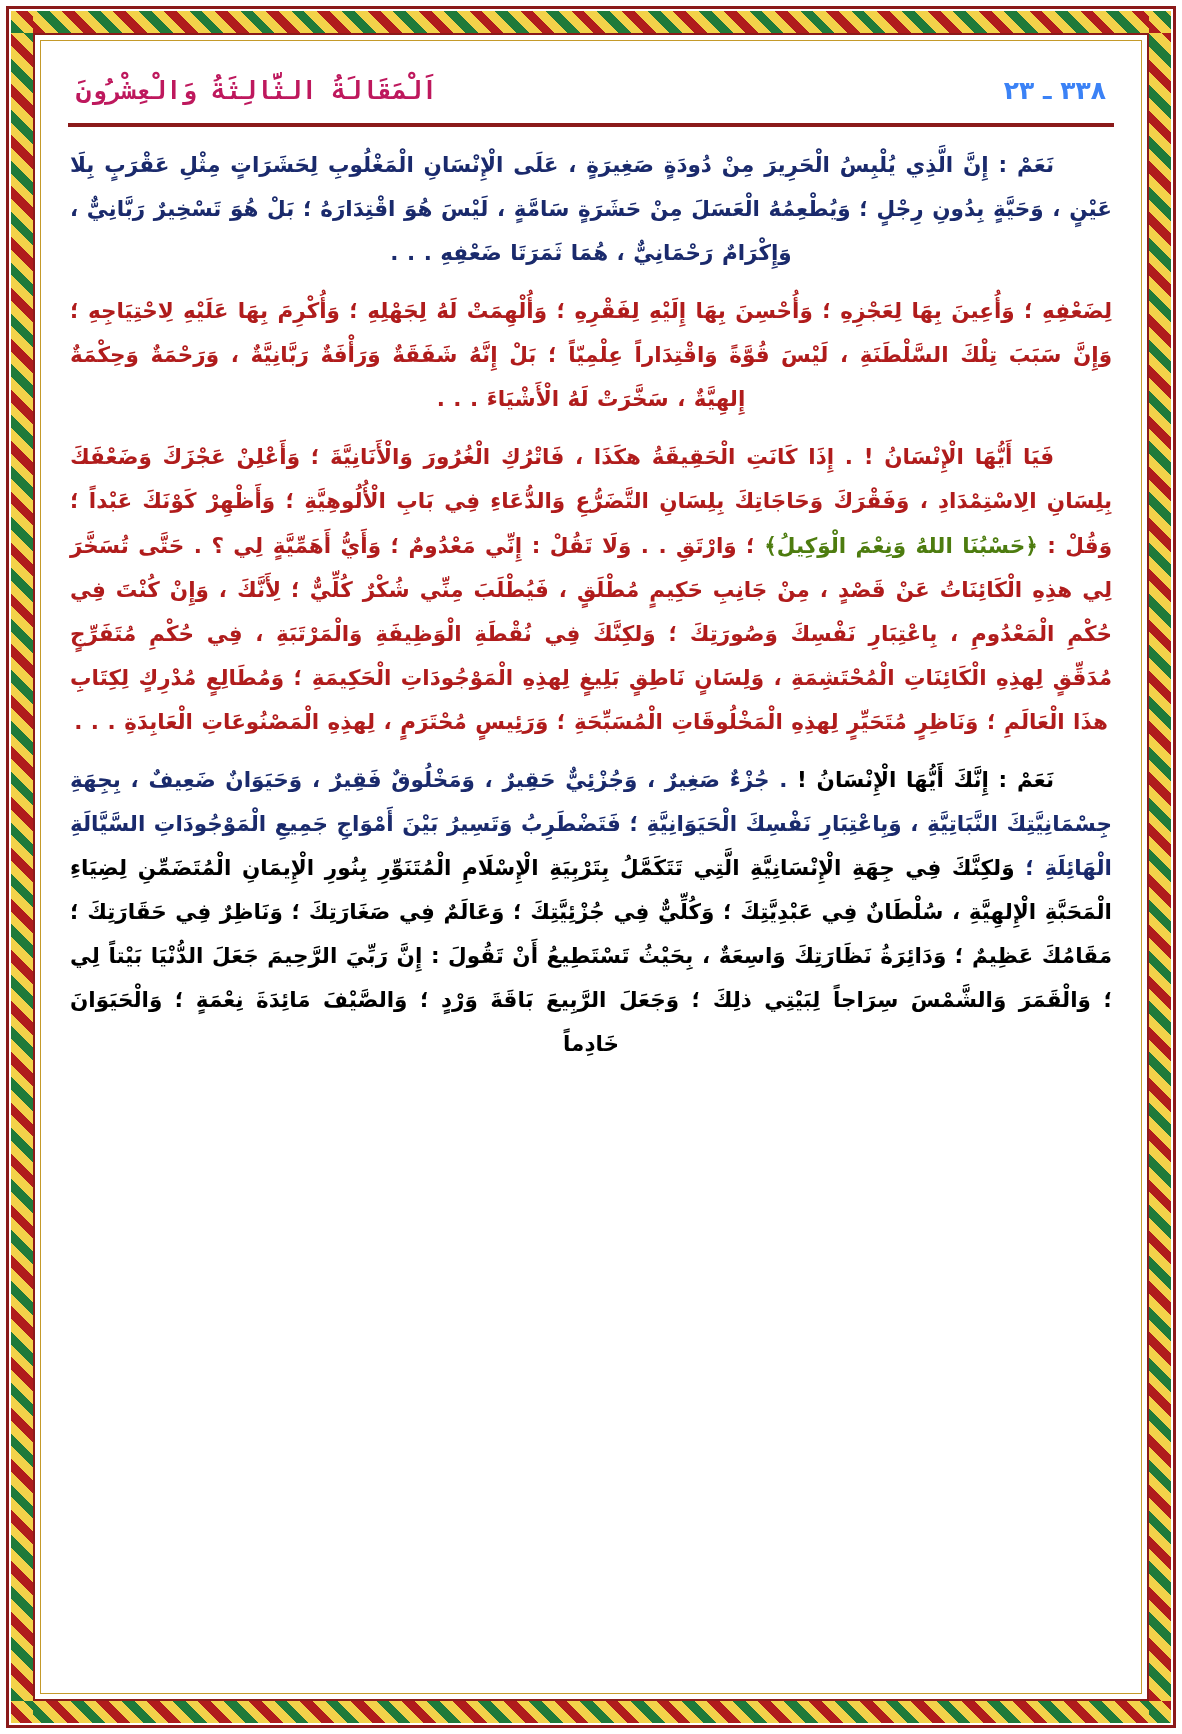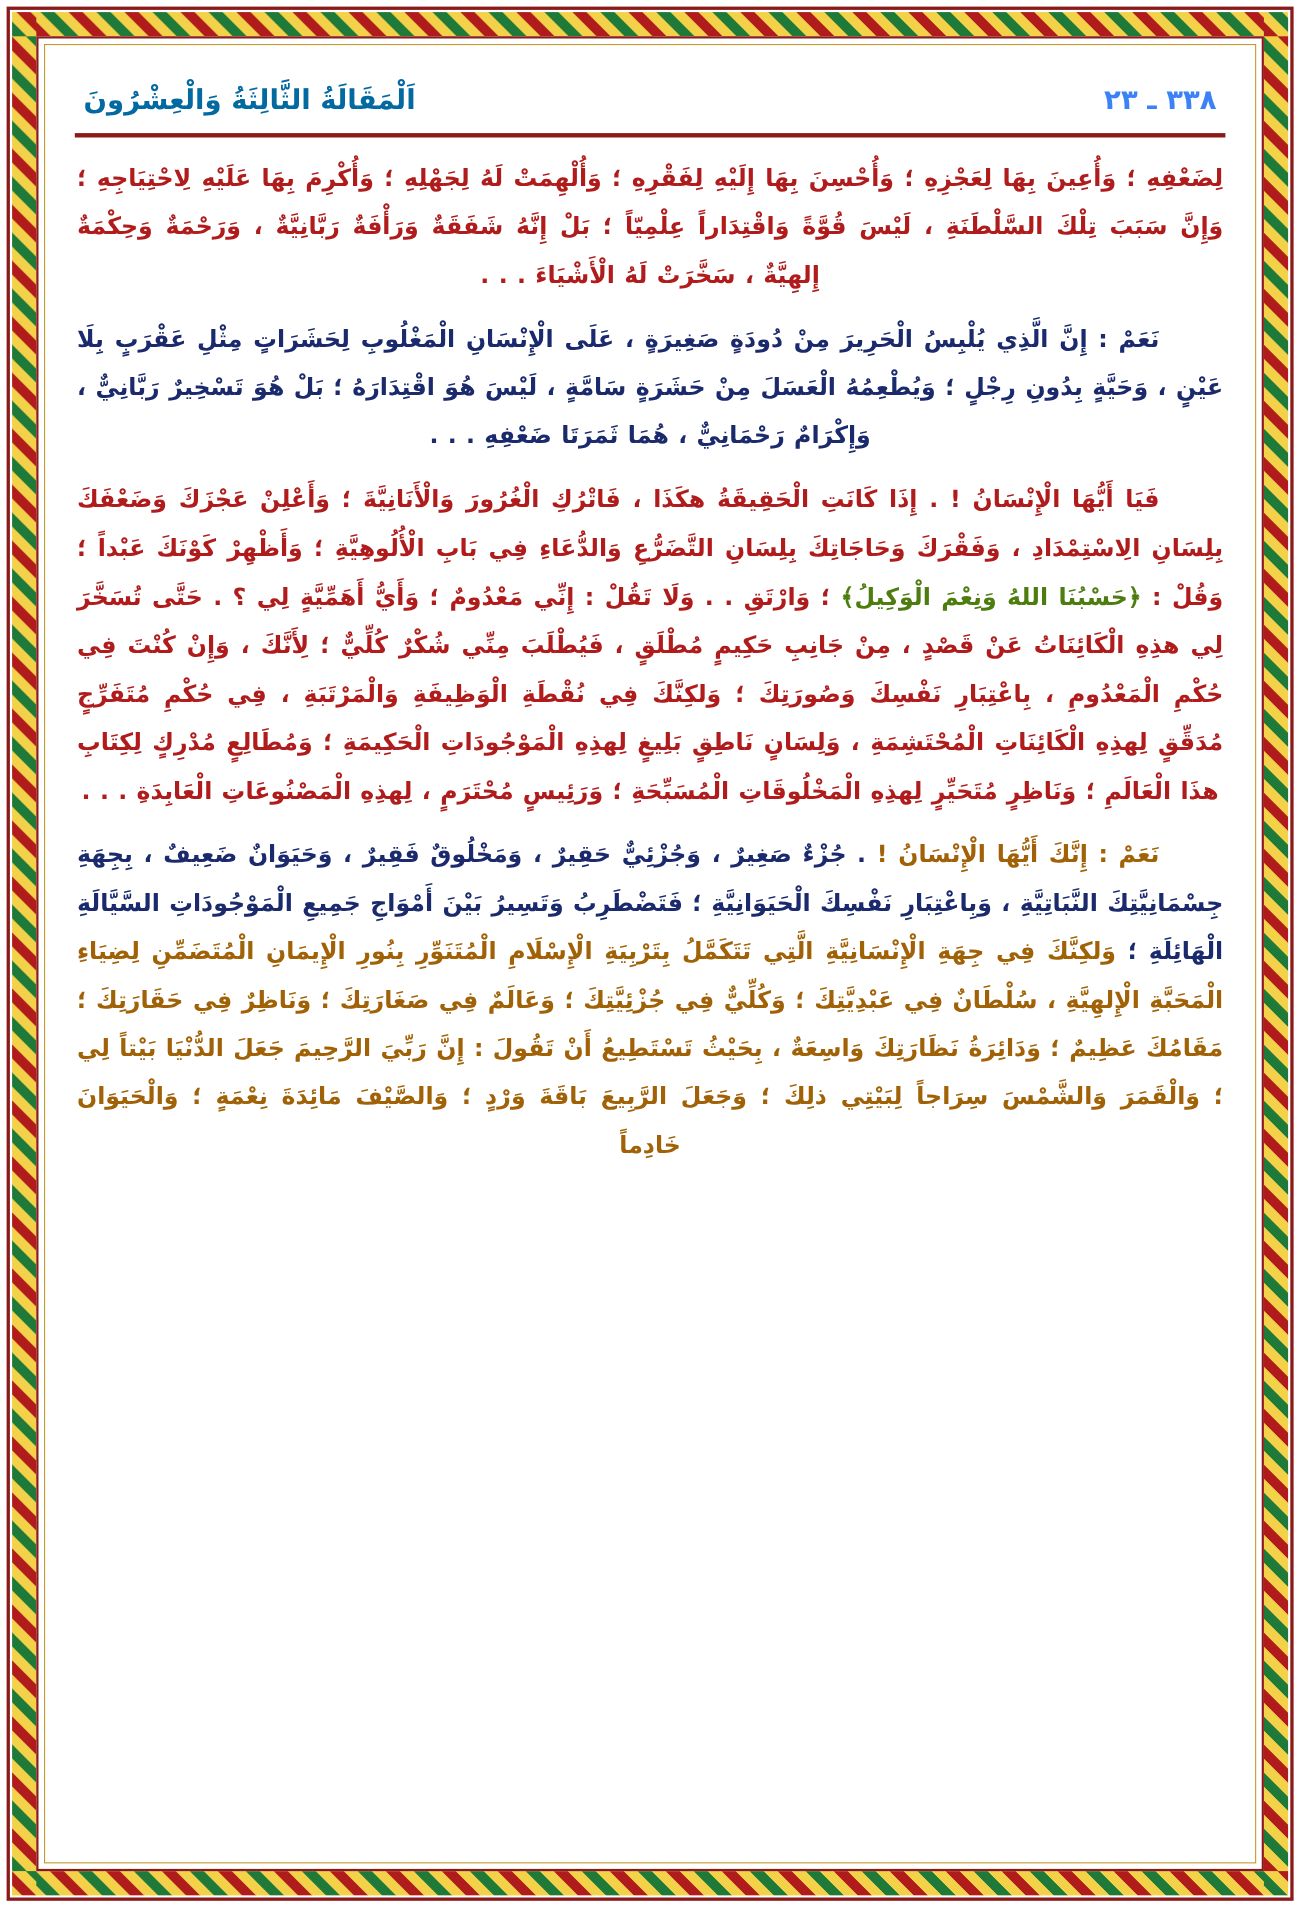--- a/index.html
+++ b/index.html
@@ -66,22 +66,23 @@
   .header {
     display: flex;
     flex-direction: row-reverse;
     justify-content: space-between;
     align-items: baseline;
     padding: 18px 14px 6px 14px;
   }
   .header .chapter-title {
     font-size: 25px;
     font-weight: bold;
-    color: #0369a1;
+    color: #be185d;
     letter-spacing: 0.5px;
+    font-family: Liberation Mono, monospace;
   }
   .header .page-number {
     font-size: 25px;
     font-weight: bold;
     color: #3b82f6;
     direction: rtl;
   }
   .header-rule {
     height: 4px;
     background: #8b1a1a;
@@ -101,21 +102,21 @@
     font-weight: bold;
     color: #1a2a6c;
     word-spacing: 1px;
   }
   p.para.red {
     color: #b01c1c;
   }
   p.para.indent {
     text-indent: 58px;
   }
-  .red { color: #a16207; }
+  .red { color: #000000; }
   .blue { color: #1a2a6c; }
   .quote {
     color: #4d7c0f;
     font-weight: bold;
   }
   .orn { color: #b01c1c; font-size: 20px; }
 </style>
 </head>
 <body>
 
@@ -129,23 +130,23 @@
   <div class="content">
 
     <div class="header">
       <div class="chapter-title">اَلْمَقَالَةُ الثَّالِثَةُ وَالْعِشْرُونَ</div>
       <div class="page-number">٣٣٨ ـ ٢٣</div>
     </div>
     <div class="header-rule"></div>
 
     <div class="body">
 
+      <p class="para blue indent">نَعَمْ : إِنَّ الَّذِي يُلْبِسُ الْحَرِيرَ مِنْ دُودَةٍ صَغِيرَةٍ ، عَلَى الْإِنْسَانِ الْمَغْلُوبِ لِحَشَرَاتٍ مِثْلِ عَقْرَبٍ بِلَا عَيْنٍ ، وَحَيَّةٍ بِدُونِ رِجْلٍ ؛ وَيُطْعِمُهُ الْعَسَلَ مِنْ حَشَرَةٍ سَامَّةٍ ، لَيْسَ هُوَ اقْتِدَارَهُ ؛ بَلْ هُوَ تَسْخِيرٌ رَبَّانِيٌّ ، وَإِكْرَامٌ رَحْمَانِيٌّ ، هُمَا ثَمَرَتَا ضَعْفِهِ . . .</p>
+
       <p class="para red">لِضَعْفِهِ ؛ وَأُعِينَ بِهَا لِعَجْزِهِ ؛ وَأُحْسِنَ بِهَا إِلَيْهِ لِفَقْرِهِ ؛ وَأُلْهِمَتْ لَهُ لِجَهْلِهِ ؛ وَأُكْرِمَ بِهَا عَلَيْهِ لِاحْتِيَاجِهِ ؛ وَإِنَّ سَبَبَ تِلْكَ السَّلْطَنَةِ ، لَيْسَ قُوَّةً وَاقْتِدَاراً عِلْمِيّاً ؛ بَلْ إِنَّهُ شَفَقَةٌ وَرَأْفَةٌ رَبَّانِيَّةٌ ، وَرَحْمَةٌ وَحِكْمَةٌ إِلهِيَّةٌ ، سَخَّرَتْ لَهُ الْأَشْيَاءَ . . .</p>
-
-      <p class="para blue indent">نَعَمْ : إِنَّ الَّذِي يُلْبِسُ الْحَرِيرَ مِنْ دُودَةٍ صَغِيرَةٍ ، عَلَى الْإِنْسَانِ الْمَغْلُوبِ لِحَشَرَاتٍ مِثْلِ عَقْرَبٍ بِلَا عَيْنٍ ، وَحَيَّةٍ بِدُونِ رِجْلٍ ؛ وَيُطْعِمُهُ الْعَسَلَ مِنْ حَشَرَةٍ سَامَّةٍ ، لَيْسَ هُوَ اقْتِدَارَهُ ؛ بَلْ هُوَ تَسْخِيرٌ رَبَّانِيٌّ ، وَإِكْرَامٌ رَحْمَانِيٌّ ، هُمَا ثَمَرَتَا ضَعْفِهِ . . .</p>
 
       <p class="para red indent"><span>فَيَا أَيُّهَا الْإِنْسَانُ ! . إِذَا كَانَتِ الْحَقِيقَةُ هكَذَا ، فَاتْرُكِ الْغُرُورَ وَالْأَنَانِيَّةَ ؛ وَأَعْلِنْ عَجْزَكَ وَضَعْفَكَ بِلِسَانِ الِاسْتِمْدَادِ ، وَفَقْرَكَ وَحَاجَاتِكَ بِلِسَانِ التَّضَرُّعِ وَالدُّعَاءِ فِي بَابِ الْأُلُوهِيَّةِ ؛ وَأَظْهِرْ كَوْنَكَ عَبْداً ؛ وَقُلْ : </span><span class="orn"></span><span class="quote">﴿حَسْبُنَا اللهُ وَنِعْمَ الْوَكِيلُ﴾</span><span> ؛ وَارْتَقِ . . وَلَا تَقُلْ : إِنِّي مَعْدُومٌ ؛ وَأَيُّ أَهَمِّيَّةٍ لِي ؟ . حَتَّى تُسَخَّرَ لِي هذِهِ الْكَائِنَاتُ عَنْ قَصْدٍ ، مِنْ جَانِبِ حَكِيمٍ مُطْلَقٍ ، فَيُطْلَبَ مِنِّي شُكْرٌ كُلِّيٌّ ؛ لِأَنَّكَ ، وَإِنْ كُنْتَ فِي حُكْمِ الْمَعْدُومِ ، بِاعْتِبَارِ نَفْسِكَ وَصُورَتِكَ ؛ وَلكِنَّكَ فِي نُقْطَةِ الْوَظِيفَةِ وَالْمَرْتَبَةِ ، فِي حُكْمِ مُتَفَرِّجٍ مُدَقِّقٍ لِهذِهِ الْكَائِنَاتِ الْمُحْتَشِمَةِ ، وَلِسَانٍ نَاطِقٍ بَلِيغٍ لِهذِهِ الْمَوْجُودَاتِ الْحَكِيمَةِ ؛ وَمُطَالِعٍ مُدْرِكٍ لِكِتَابِ هذَا الْعَالَمِ ؛ وَنَاظِرٍ مُتَحَيِّرٍ لِهذِهِ الْمَخْلُوقَاتِ الْمُسَبِّحَةِ ؛ وَرَئِيسٍ مُحْتَرَمٍ ، لِهذِهِ الْمَصْنُوعَاتِ الْعَابِدَةِ . . .</span></p>
 
       <p class="para blue indent"><span class="red">نَعَمْ : إِنَّكَ أَيُّهَا الْإِنْسَانُ !</span><span> . جُزْءٌ صَغِيرٌ ، وَجُزْئِيٌّ حَقِيرٌ ، وَمَخْلُوقٌ فَقِيرٌ ، وَحَيَوَانٌ ضَعِيفٌ ، بِجِهَةِ جِسْمَانِيَّتِكَ النَّبَاتِيَّةِ ، وَبِاعْتِبَارِ نَفْسِكَ الْحَيَوَانِيَّةِ ؛ فَتَضْطَرِبُ وَتَسِيرُ بَيْنَ أَمْوَاجِ جَمِيعِ الْمَوْجُودَاتِ السَّيَّالَةِ الْهَائِلَةِ ؛ </span><span class="red">وَلكِنَّكَ فِي جِهَةِ الْإِنْسَانِيَّةِ الَّتِي تَتَكَمَّلُ بِتَرْبِيَةِ الْإِسْلَامِ الْمُتَنَوِّرِ بِنُورِ الْإِيمَانِ الْمُتَضَمِّنِ لِضِيَاءِ الْمَحَبَّةِ الْإِلهِيَّةِ ، سُلْطَانٌ فِي عَبْدِيَّتِكَ ؛ وَكُلِّيٌّ فِي جُزْئِيَّتِكَ ؛ وَعَالَمٌ فِي صَغَارَتِكَ ؛ وَنَاظِرٌ فِي حَقَارَتِكَ ؛ مَقَامُكَ عَظِيمٌ ؛ وَدَائِرَةُ نَظَارَتِكَ وَاسِعَةٌ ، بِحَيْثُ تَسْتَطِيعُ أَنْ تَقُولَ : إِنَّ رَبِّيَ الرَّحِيمَ جَعَلَ الدُّنْيَا بَيْتاً لِي ؛ وَالْقَمَرَ وَالشَّمْسَ سِرَاجاً لِبَيْتِي ذلِكَ ؛ وَجَعَلَ الرَّبِيعَ بَاقَةَ وَرْدٍ ؛ وَالصَّيْفَ مَائِدَةَ نِعْمَةٍ ؛ وَالْحَيَوَانَ خَادِماً</span></p>
 
     </div>
   </div>
 </div>
 
 </body></html>

